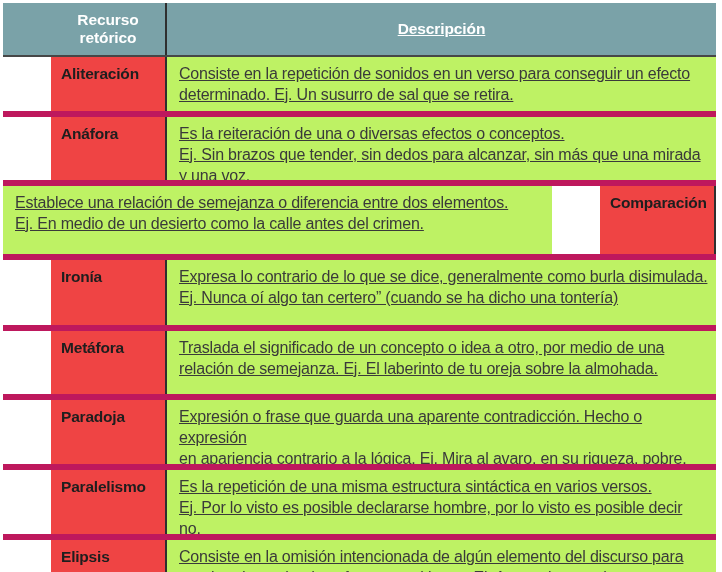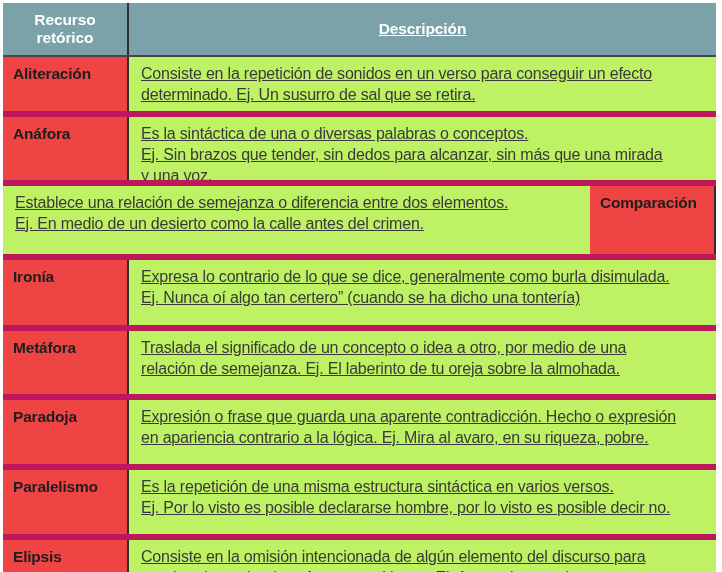--- a/index.html
+++ b/index.html
@@ -41,24 +41,25 @@
     line-height: 1.15;
     display: flex;
     align-items: center;
     justify-content: center;
     text-align: center;
     letter-spacing: -0.1px;
     padding: 0;
   }
   
   .cell.term-col {
-    width: 126px;
+    width: 116px;
     box-sizing: border-box;
     border-right: 2px solid #2f2f2f;
     flex: none;
+    margin-left: 48px;
   }
   .cell.desc-col {
     flex: 1 1 auto;
     box-sizing: border-box;
     text-decoration: underline;
   }
   
   .trow.data {
     border-top: 6px solid #be185d;
   }
@@ -111,21 +112,21 @@
     </div>
 
     <div class="trow data">
       <div class="cell term-col">Aliteración</div>
       <div class="cell desc-col">Consiste en la repetición de sonidos en un verso para conseguir un efecto
 determinado. Ej. Un susurro de sal que se retira.</div>
     </div>
 
     <div class="trow data">
       <div class="cell term-col">Anáfora</div>
-      <div class="cell desc-col">Es la sintáctica de una o diversas palabras o conceptos.
+      <div class="cell desc-col">Es la reiteración de una o diversas efectos o conceptos.
 Ej. Sin brazos que tender, sin dedos para alcanzar, sin más que una mirada
 y una voz.</div>
     </div>
 
     <div class="trow data">
       <div class="cell desc-col">Establece una relación de semejanza o diferencia entre dos elementos.
 Ej. En medio de un desierto como la calle antes del crimen.</div>
       <div class="cell term-col">Comparación</div>
     </div>
 

